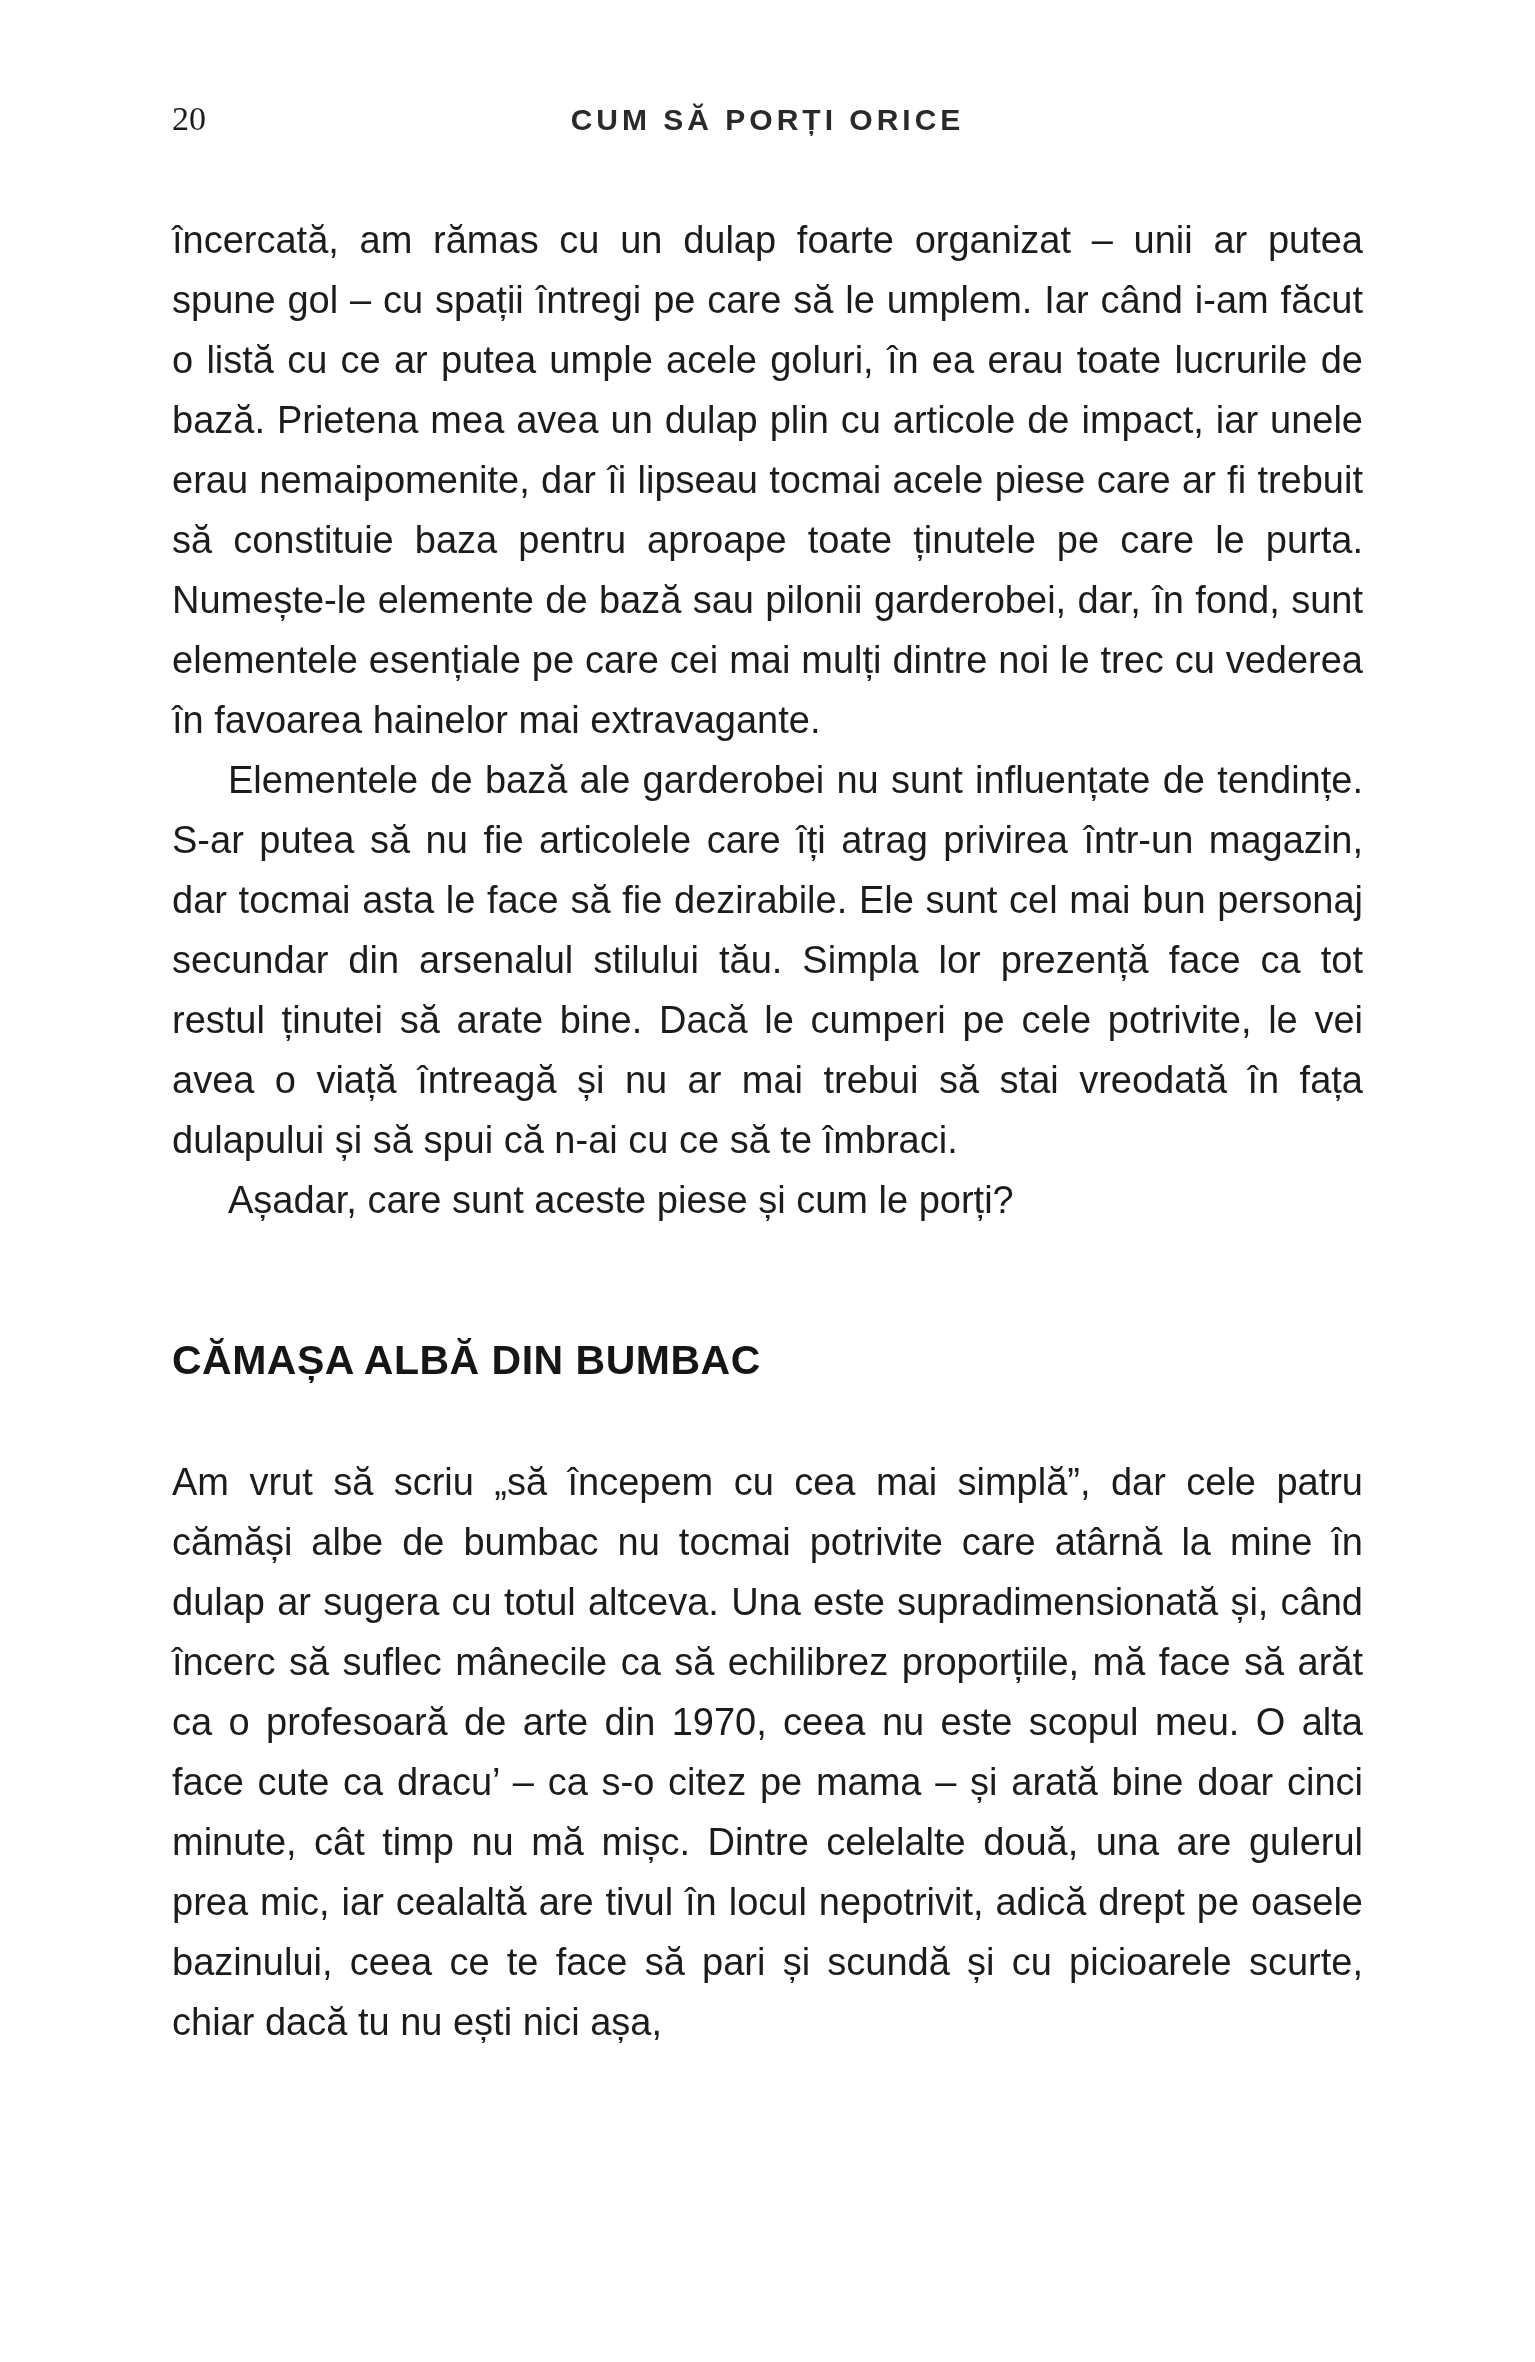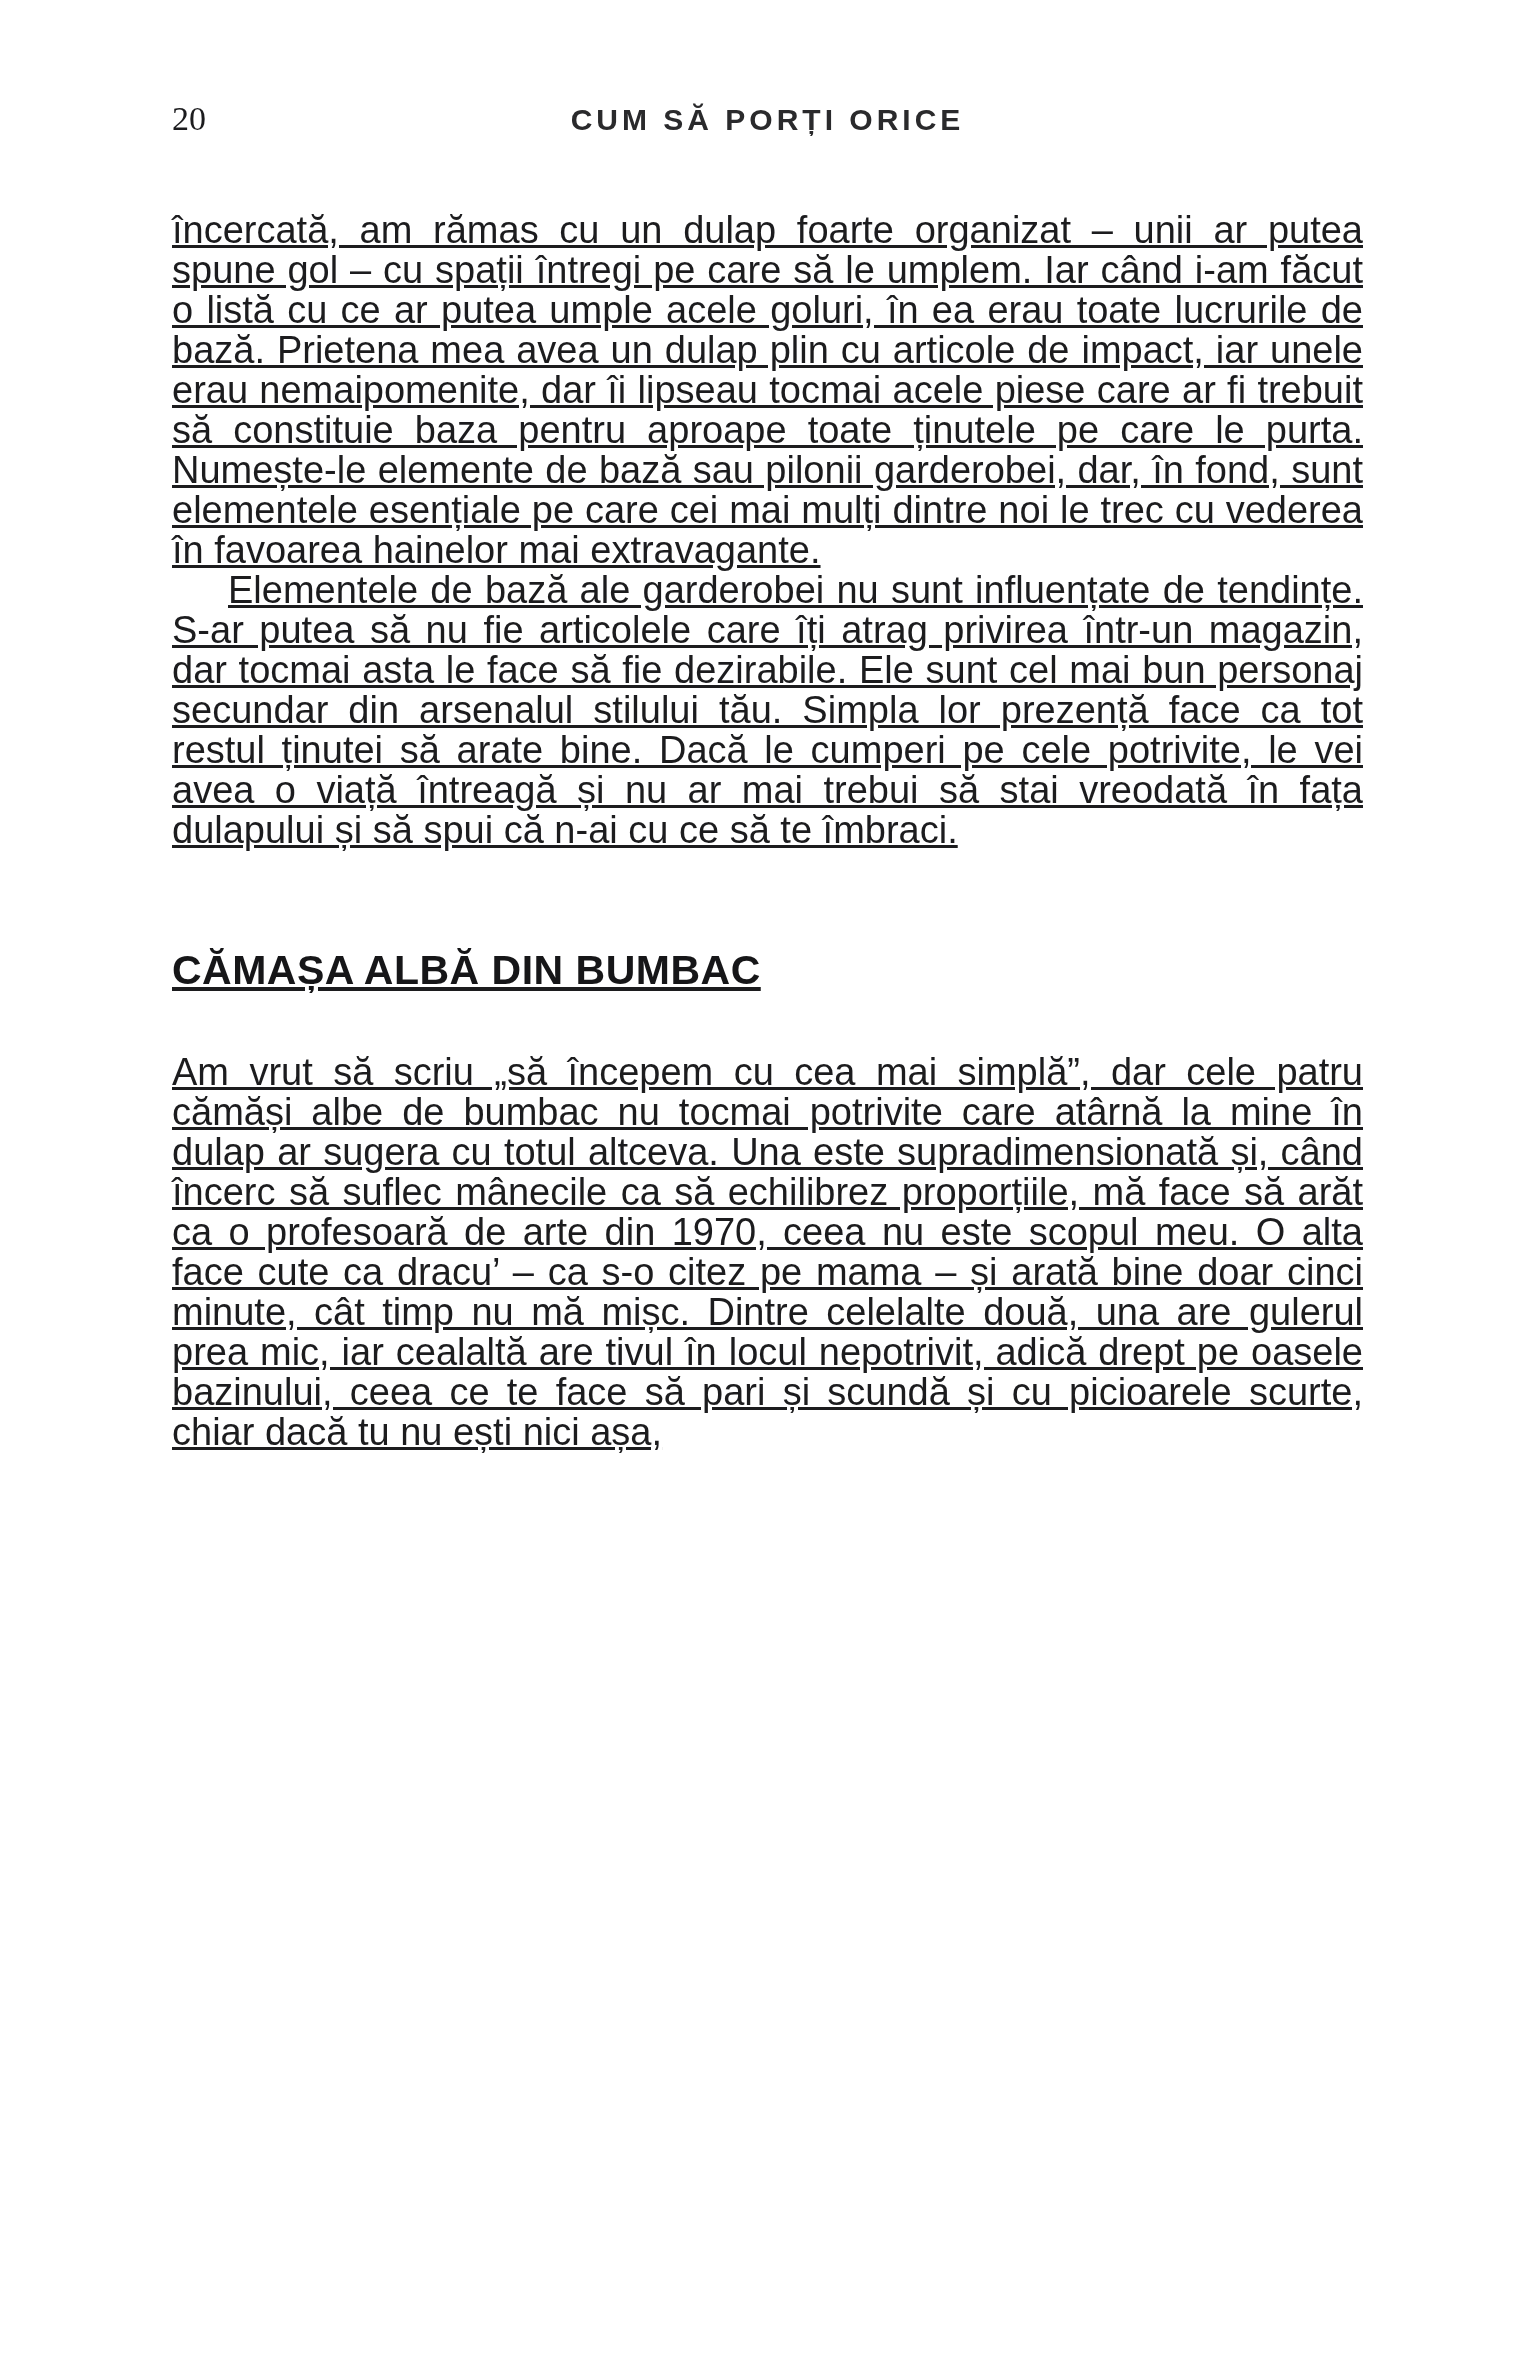--- a/index.html
+++ b/index.html
@@ -34,24 +34,23 @@
     justify-self: center;
     font-size: 30px;
     letter-spacing: 4px;
     color: #2a2a2c;
     white-space: nowrap;
     font-weight: bold;
   }
   .header-right { justify-self: end; }
   .page-body {
     font-size: 38px;
-    line-height: 40px;
+    line-height: 60px;
     text-align: justify;
     color: #1c1c1e;
-    text-decoration: underline;
   }
   p.para { margin: 0; }
   p.indent { text-indent: 56px; }
   .section-heading {
     font-size: 41px;
     font-weight: bold;
     letter-spacing: 0.5px;
     text-align: left;
     margin: 100px 0 62px 0;
     color: #161618;
@@ -64,17 +63,18 @@
 
   <header class="page-header">
     <span class="page-number">20</span>
     <span class="running-title">CUM SĂ PORȚI ORICE</span>
     <span class="header-right"></span>
   </header>
 
   <main class="page-body">
     <p class="para">încercată, am rămas cu un dulap foarte organizat – unii ar putea spune gol – cu spații întregi pe care să le umplem. Iar când i-am făcut o listă cu ce ar putea umple acele goluri, în ea erau toate lucrurile de bază. Prietena mea avea un dulap plin cu articole de impact, iar unele erau nemaipomenite, dar îi lipseau tocmai acele piese care ar fi trebuit să constituie baza pentru aproape toate ținutele pe care le purta. Numește-le elemente de bază sau pilonii garderobei, dar, în fond, sunt elementele esențiale pe care cei mai mulți dintre noi le trec cu vederea în favoarea hainelor mai extravagante.</p>
     <p class="para indent">Elementele de bază ale garderobei nu sunt influențate de tendințe. S-ar putea să nu fie articolele care îți atrag privirea într-un magazin, dar tocmai asta le face să fie dezirabile. Ele sunt cel mai bun personaj secundar din arsenalul stilului tău. Simpla lor prezență face ca tot restul ținutei să arate bine. Dacă le cumperi pe cele potrivite, le vei avea o viață întreagă și nu ar mai trebui să stai vreodată în fața dulapului și să spui că n-ai cu ce să te îmbraci.</p>
+    <p class="para indent">Așadar, care sunt aceste piese și cum le porți?</p>
     <h2 class="section-heading">CĂMAȘA ALBĂ DIN BUMBAC</h2>
     <p class="para">Am vrut să scriu „să începem cu cea mai simplă”, dar cele patru cămăși albe de bumbac nu tocmai potrivite care atârnă la mine în dulap ar sugera cu totul altceva. Una este supradimensionată și, când încerc să suflec mânecile ca să echilibrez proporțiile, mă face să arăt ca o profesoară de arte din 1970, ceea nu este scopul meu. O alta face cute ca dracu’ – ca s-o citez pe mama – și arată bine doar cinci minute, cât timp nu mă mișc. Dintre celelalte două, una are gulerul prea mic, iar cealaltă are tivul în locul nepotrivit, adică drept pe oasele bazinului, ceea ce te face să pari și scundă și cu picioarele scurte, chiar dacă tu nu ești nici așa,</p>
   </main>
 
 </div>
 
 </body></html>

